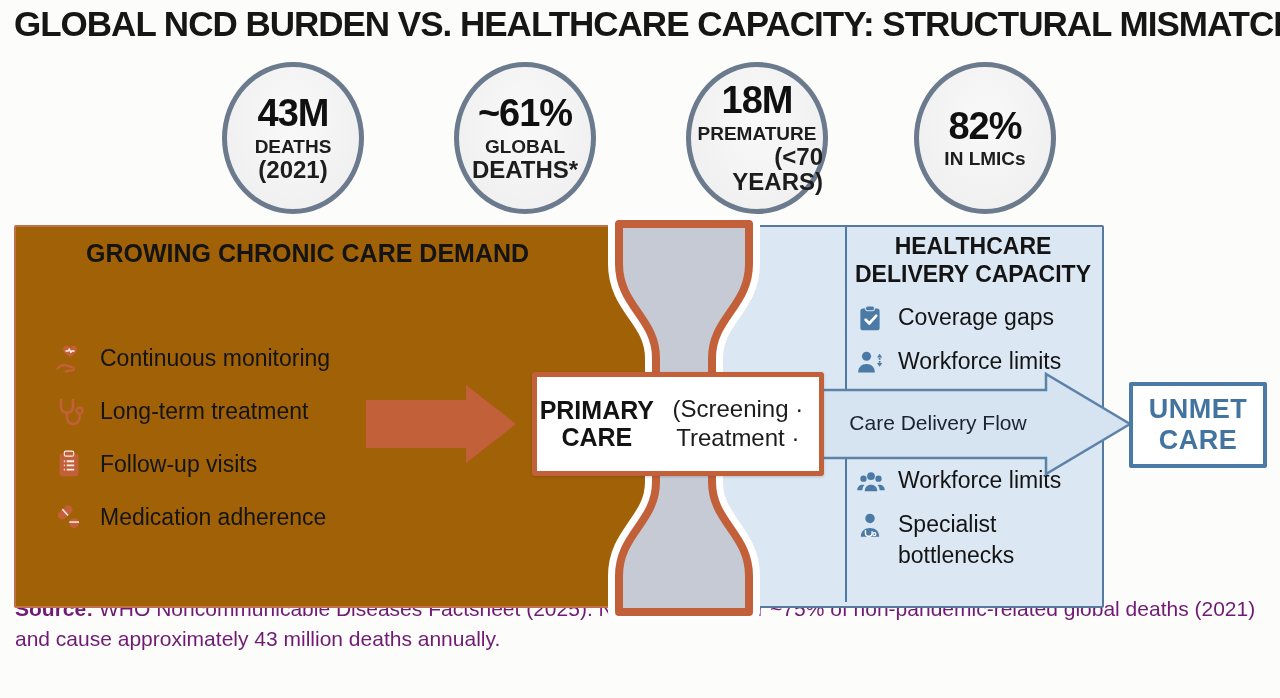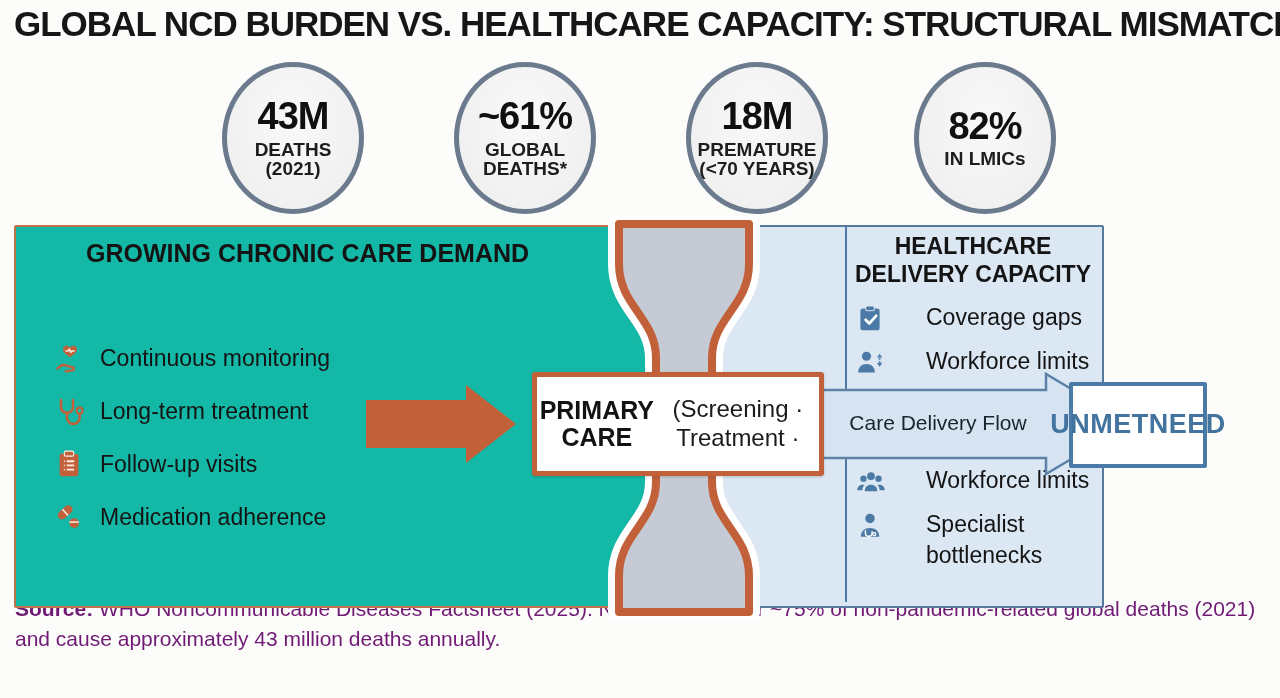--- a/index.html
+++ b/index.html
@@ -18,25 +18,25 @@
   
   .stat-circle{
     position:absolute;top:62px;width:132px;height:142px;
     border:5px solid #6b7a8d;border-radius:50%;
     background:radial-gradient(ellipse at 50% 38%,#f9f9f9 0%,#ededed 100%);
     display:flex;flex-direction:column;align-items:center;justify-content:center;
     text-align:right;line-height:1.05;
   }
   .stat-value{font-size:38px;font-weight:bold;color:#101010;letter-spacing:-1px;}
   .stat-label{font-size:19px;font-weight:600;color:#1d1d1d;margin-top:3px;}
-  .stat-sub{font-size:19px;font-weight:600;color:#1d1d1d;margin-top:0;}
+  .stat-sub{font-size:24px;font-weight:600;color:#1d1d1d;margin-top:0;}
   
   .demand-panel{
     position:absolute;left:14px;top:225px;width:632px;height:379px;
-    background:#14b8a6;border:2px solid #c0714a;border-radius:2px;z-index:1;
+    background:#a16207;border:2px solid #c0714a;border-radius:2px;z-index:1;
   }
   .demand-header{
     position:absolute;left:70px;top:12px;
     font-size:25px;font-weight:bold;color:#141414;white-space:nowrap;
   }
   .demand-items{position:absolute;left:38px;top:105px;}
   .demand-item{display:flex;align-items:center;height:53px;}
   .demand-item .icon{width:32px;height:32px;margin-right:14px;flex:0 0 32px;}
   .demand-item .label{font-size:23px;color:#141414;}
   .capacity-panel{
@@ -46,21 +46,21 @@
   .capacity-divider{
     position:absolute;left:845px;top:227px;width:2px;height:375px;
     background:#4a7aa5;z-index:2;
   }
   .capacity-header{
     position:absolute;left:848px;top:232px;width:250px;text-align:center;
     font-size:23px;font-weight:bold;line-height:1.22;color:#141414;z-index:2;
   }
   .capacity-items-top{position:absolute;left:856px;top:302px;z-index:2;}
   .capacity-items-bottom{position:absolute;left:856px;top:465px;z-index:2;}
-  .capacity-item{display:flex;align-items:flex-start;margin-bottom:12px;gap:28px;}
+  .capacity-item{display:flex;align-items:flex-start;margin-bottom:12px;}
   .capacity-item .icon{width:30px;height:30px;margin-right:12px;flex:0 0 30px;margin-top:2px;}
   .capacity-item .label{font-size:23px;color:#141414;line-height:1.35;max-width:180px;}
   
   .hourglass-svg{position:absolute;left:600px;top:216px;z-index:2;}
   
   .big-arrow-svg{position:absolute;left:366px;top:384px;z-index:3;}
   .flow-arrow-svg{position:absolute;left:818px;top:370px;z-index:3;}
   .flow-label{
     position:absolute;left:838px;top:411px;width:200px;text-align:center;
     font-size:21px;color:#1a2330;z-index:3;
@@ -69,23 +69,23 @@
   .primary-care-box{
     position:absolute;left:532px;top:372px;width:282px;height:94px;
     background:#ffffff;border:5px solid #c2603a;border-radius:3px;
     box-shadow:0 1px 3px rgba(0,0,0,.18);
     display:flex;flex-direction:row;align-items:center;justify-content:center;
     text-align:center;z-index:4;
   }
   .primary-care-title{font-size:25px;font-weight:bold;color:#131313;line-height:1.1;}
   .primary-care-sub{font-size:24px;color:#1b1b1b;line-height:1.2;}
   .unmet-box{
-    position:absolute;left:1069px;top:382px;width:130px;height:78px;
+    position:absolute;left:1129px;top:382px;width:130px;height:78px;
     background:#ffffff;border:4px solid #4a7aa5;border-radius:2px;
-    display:flex;flex-direction:row;align-items:center;justify-content:center;
+    display:flex;flex-direction:column;align-items:center;justify-content:center;
     z-index:4;text-align:center;
   }
   .unmet-line{font-size:27px;font-weight:bold;color:#43749f;line-height:1.15;letter-spacing:.5px;}
   
   .source-text{
     position:absolute;left:15px;top:594px;width:1252px;
     font-size:21px;color:#701a75;line-height:1.45;
   }
   .source-text b{font-weight:bold;}
 </style>
@@ -238,18 +238,18 @@
   </svg>
   <div class="flow-label">Care Delivery Flow</div>
 
   <div class="primary-care-box">
     <div class="primary-care-title">PRIMARY CARE</div>
     <div class="primary-care-sub">(Screening · Treatment ·</div>
   </div>
 
   <div class="unmet-box">
     <div class="unmet-line">UNMET</div>
-    <div class="unmet-line">NEED</div>
+    <div class="unmet-line">CARE</div>
   </div>
 
   <div class="source-text"><b>Source:</b><span> WHO Noncommunicable Diseases Factsheet (2025). NCDs account for ~75% of non-pandemic-related global deaths (2021) and cause approximately 43 million deaths annually.</span></div>
 
 </div>
 
 </body></html>

